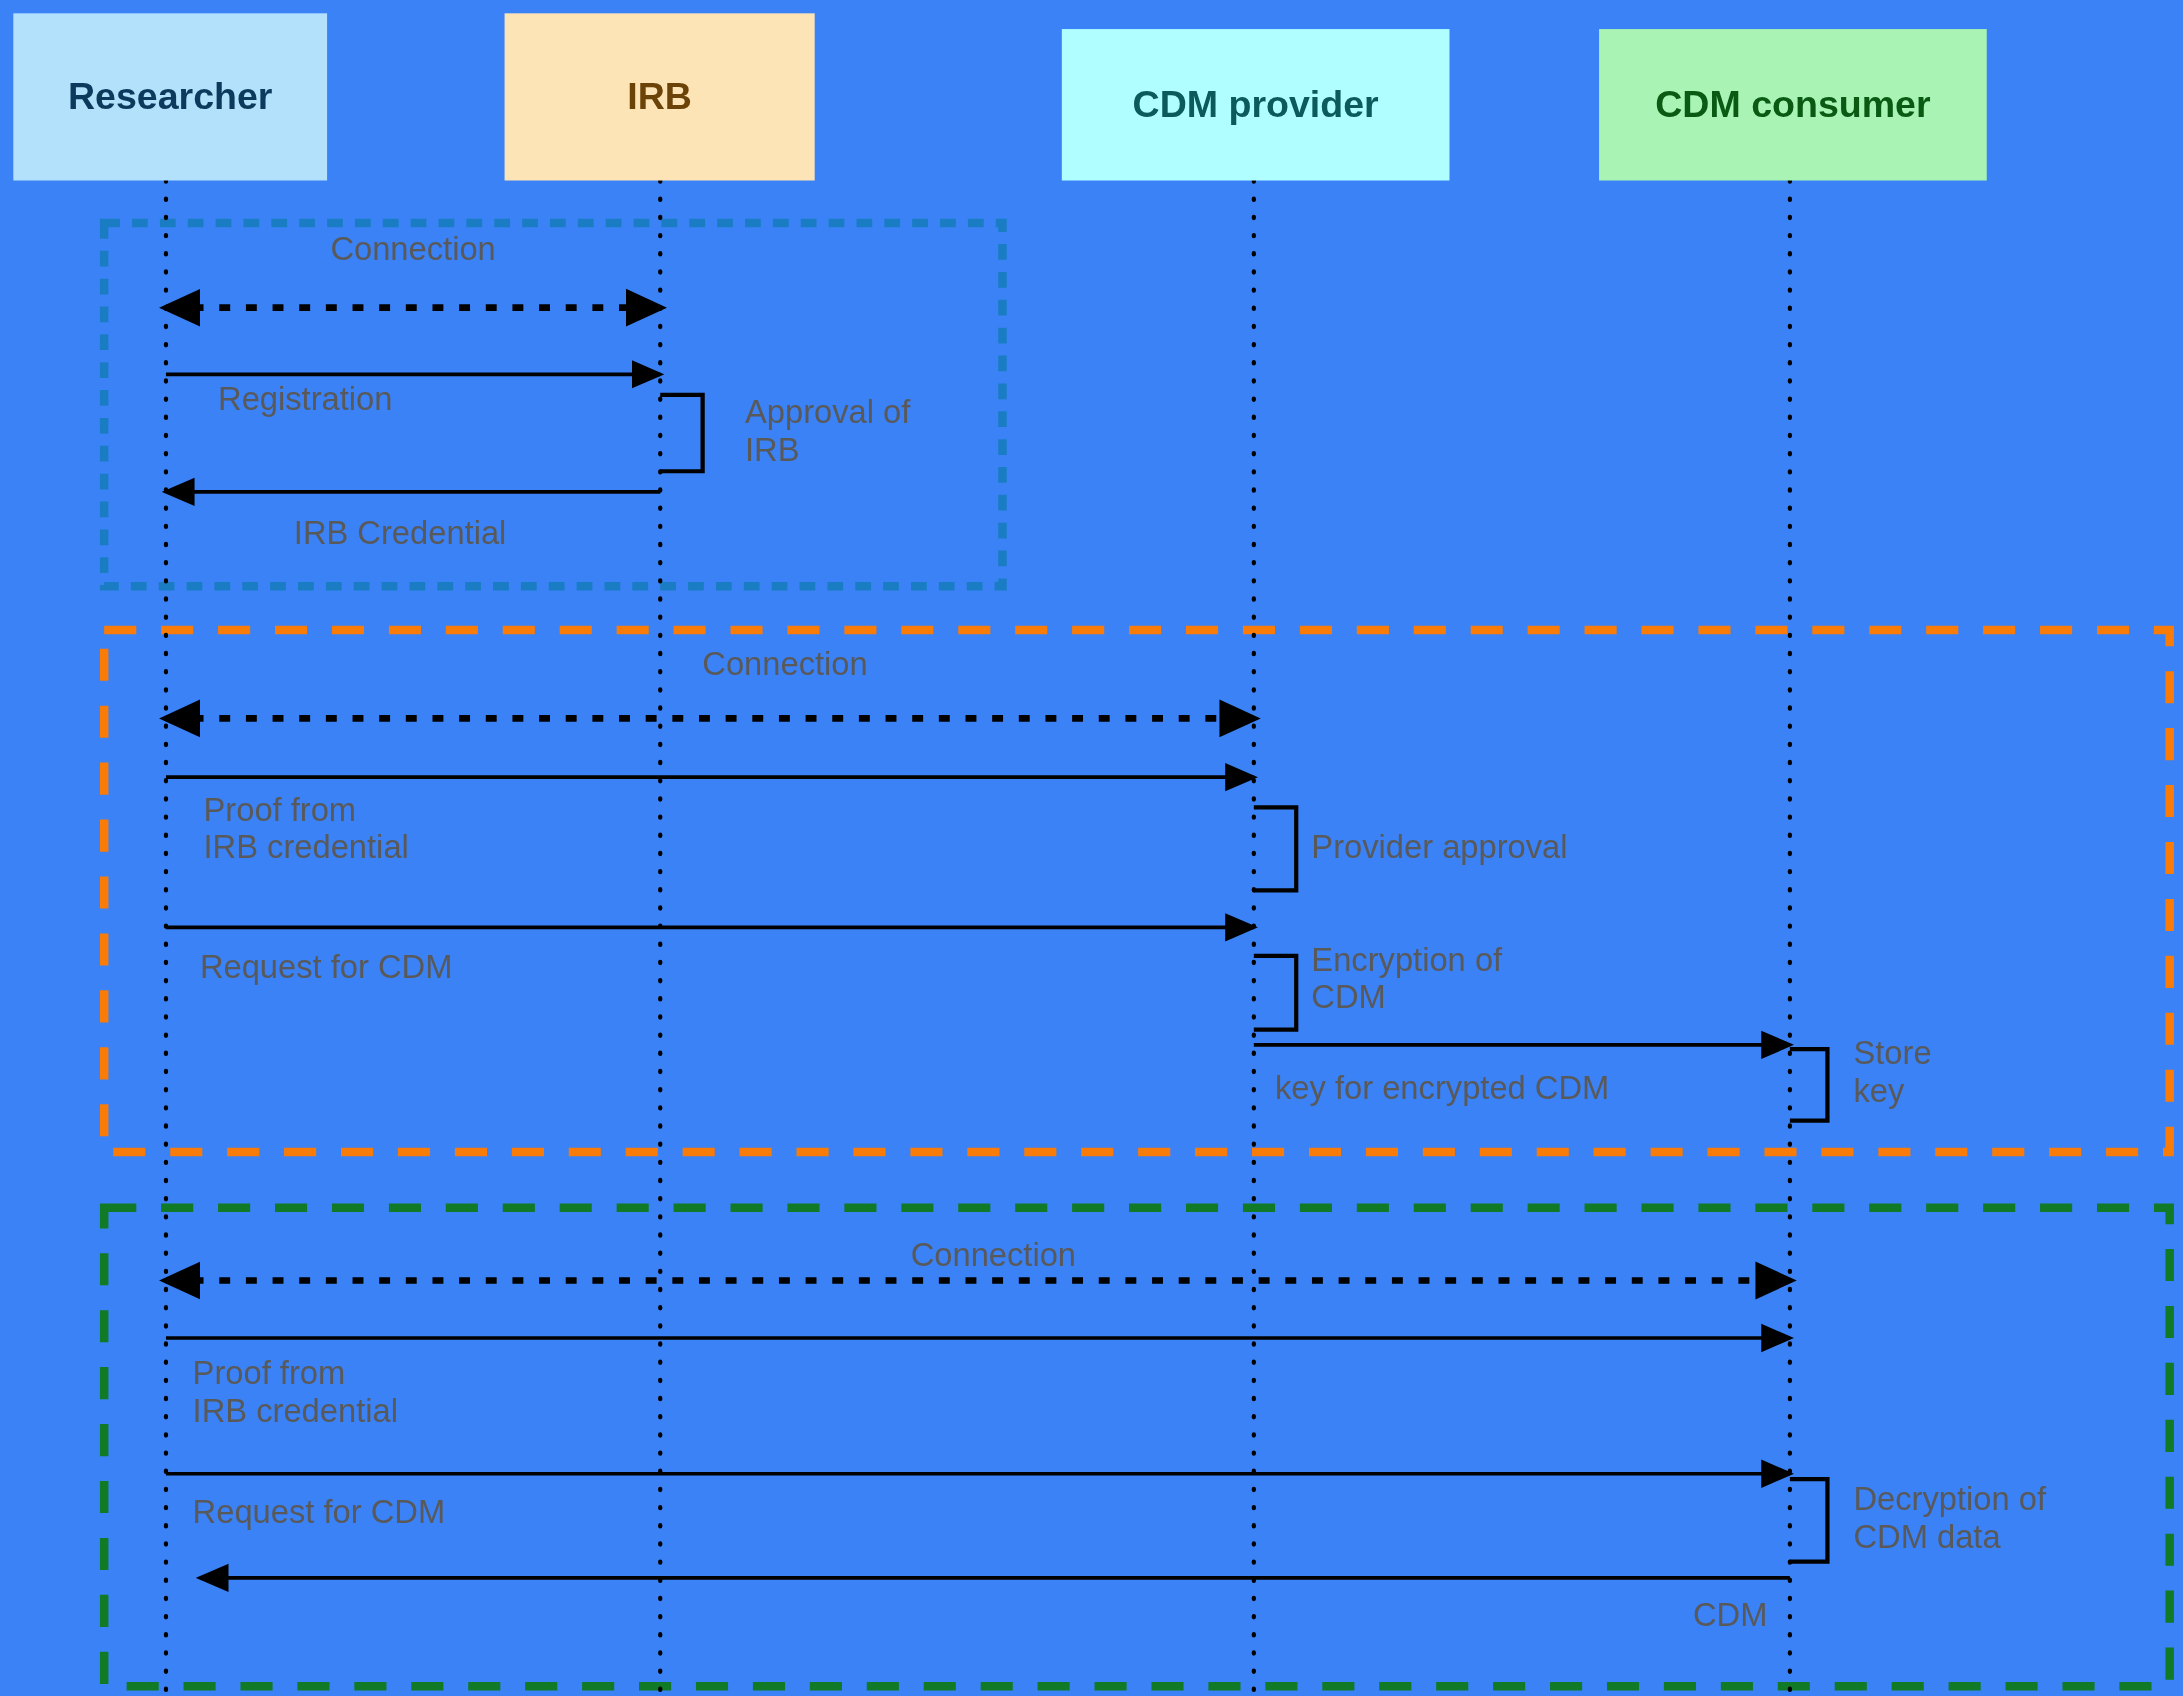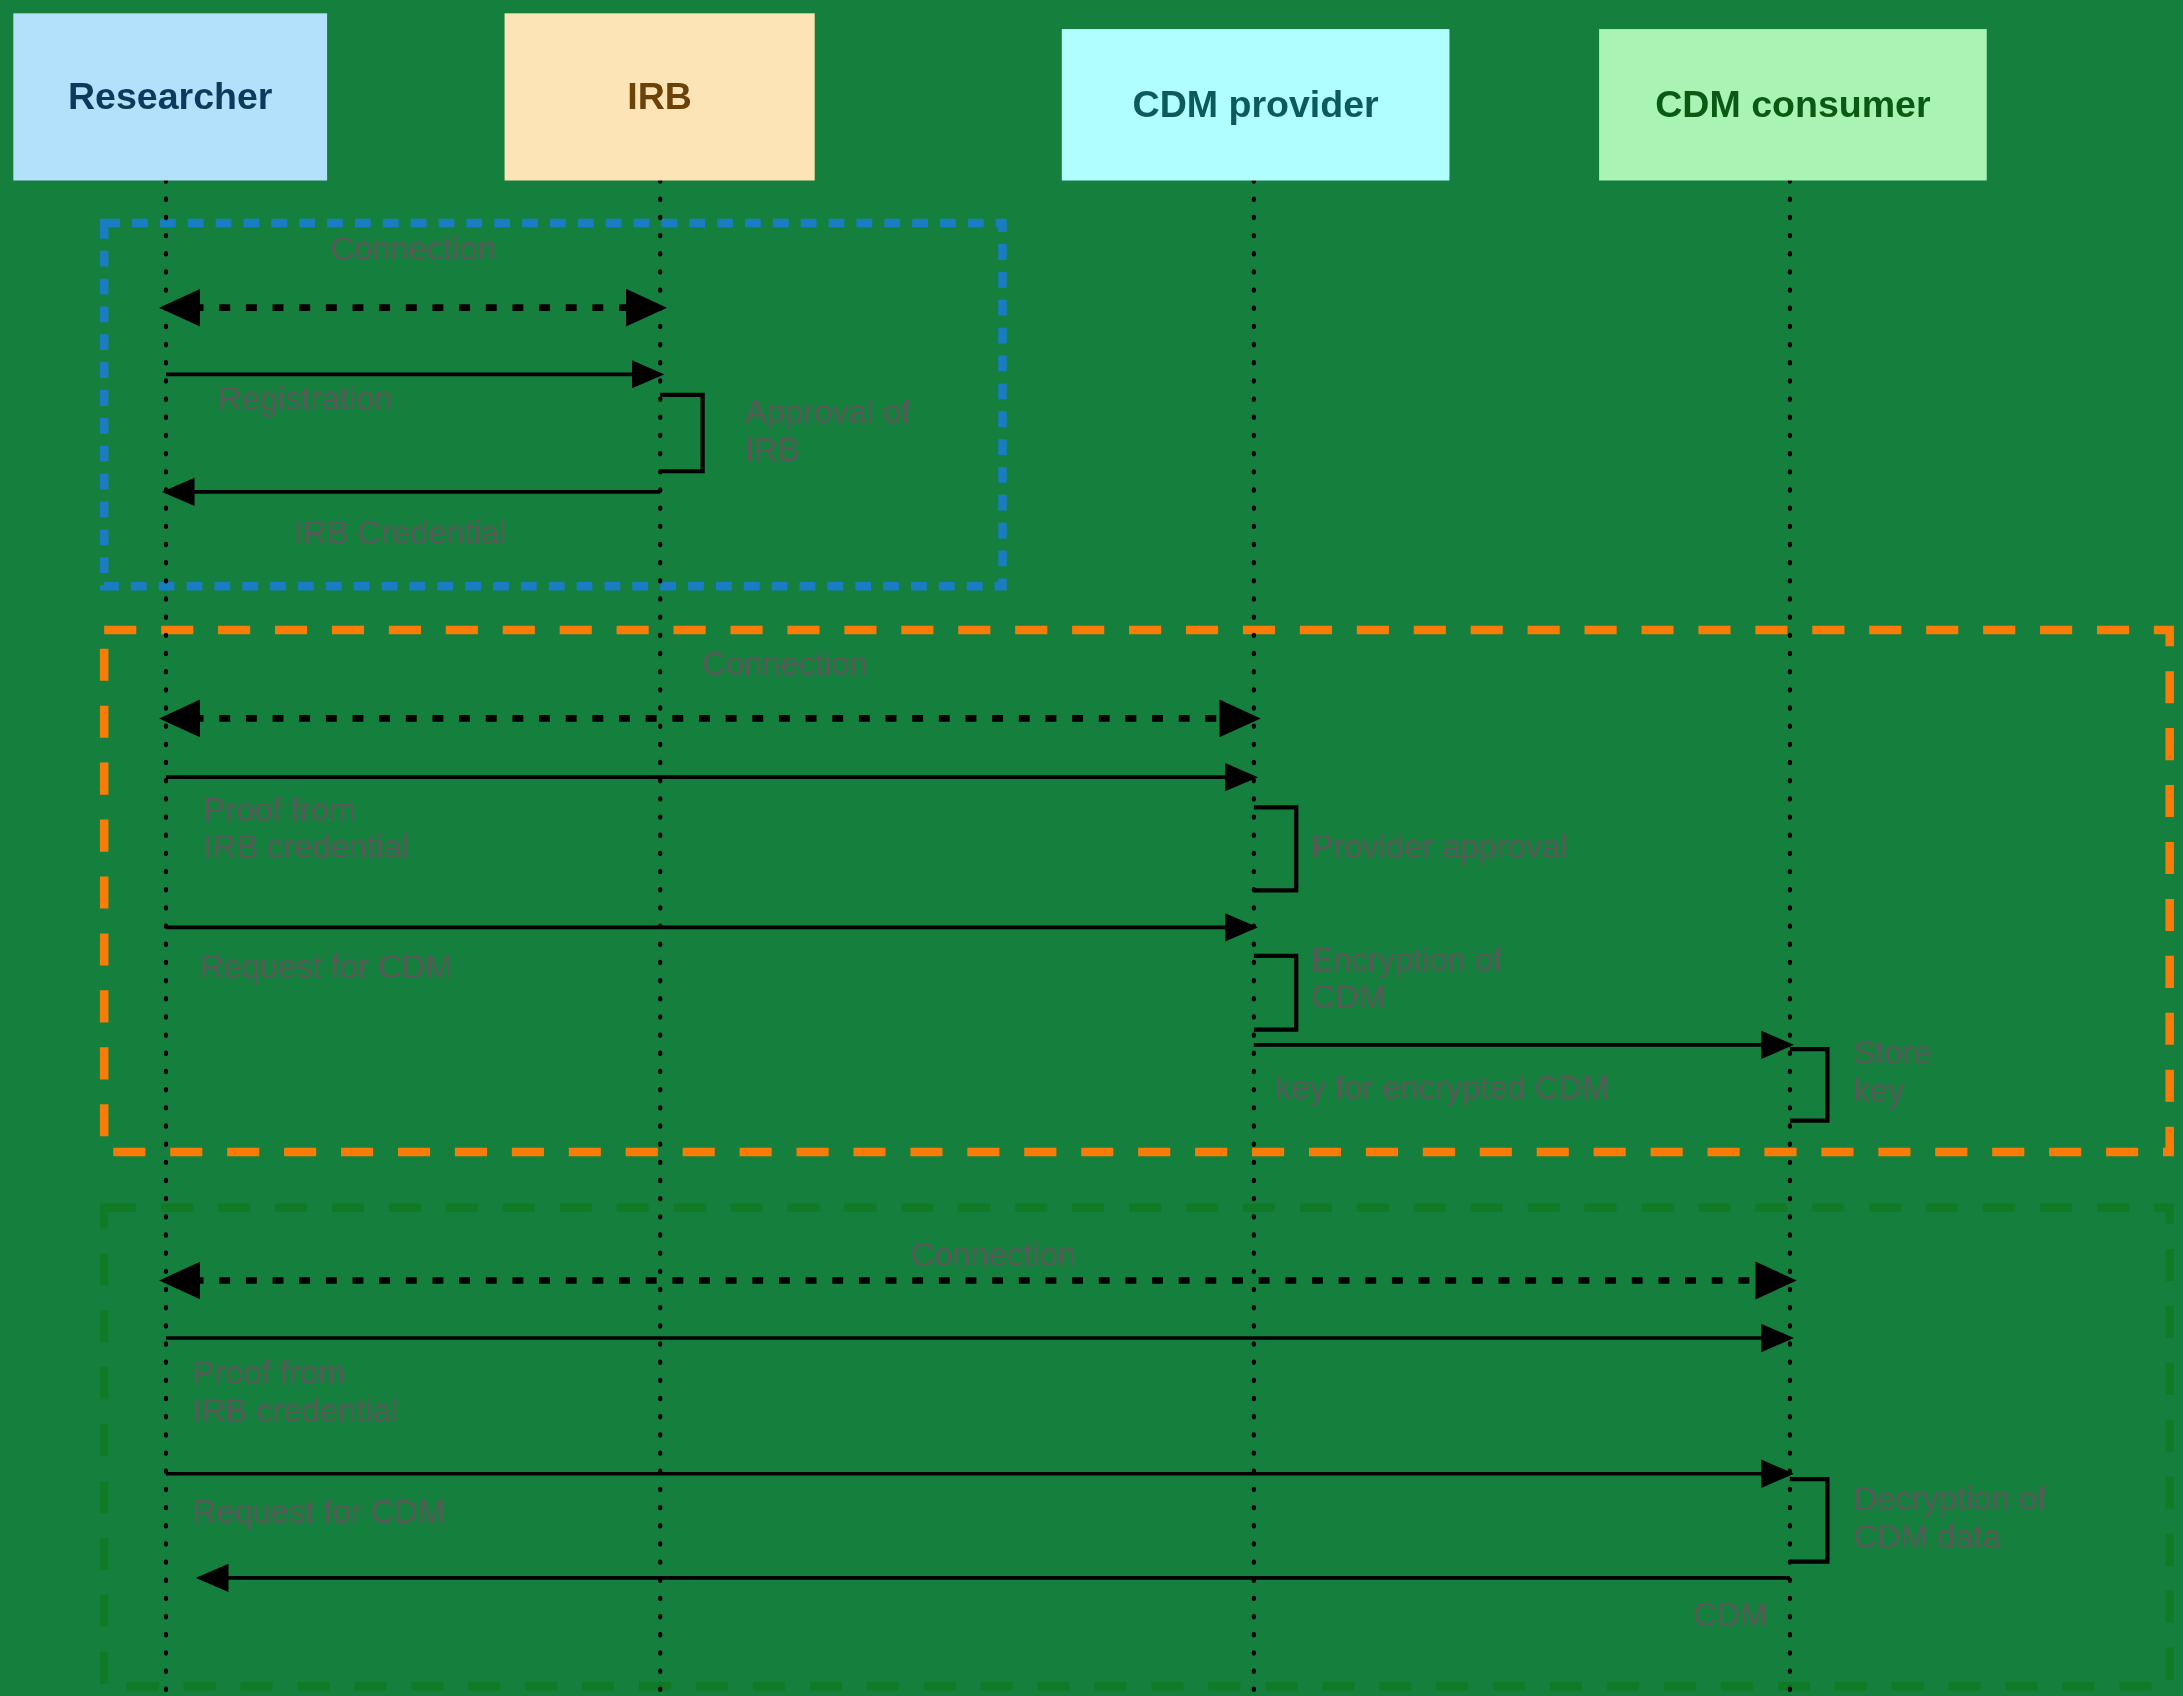--- a/index.html
+++ b/index.html
@@ -11,21 +11,21 @@
   body {
     width: 2183px;
     height: 1696px;
     font-family: "Liberation Sans", sans-serif;
     overflow: hidden;
   }
   #diagram-root {
     position: relative;
     width: 2183px;
     height: 1696px;
-    background: #15803d;
+    background: #3b82f6;
   }
   svg.diagram-canvas {
     display: block;
     width: 2183px;
     height: 1696px;
   }
   .actor-label {
     font-family: "Liberation Sans", sans-serif;
     font-weight: bold;
     font-size: 62px;

